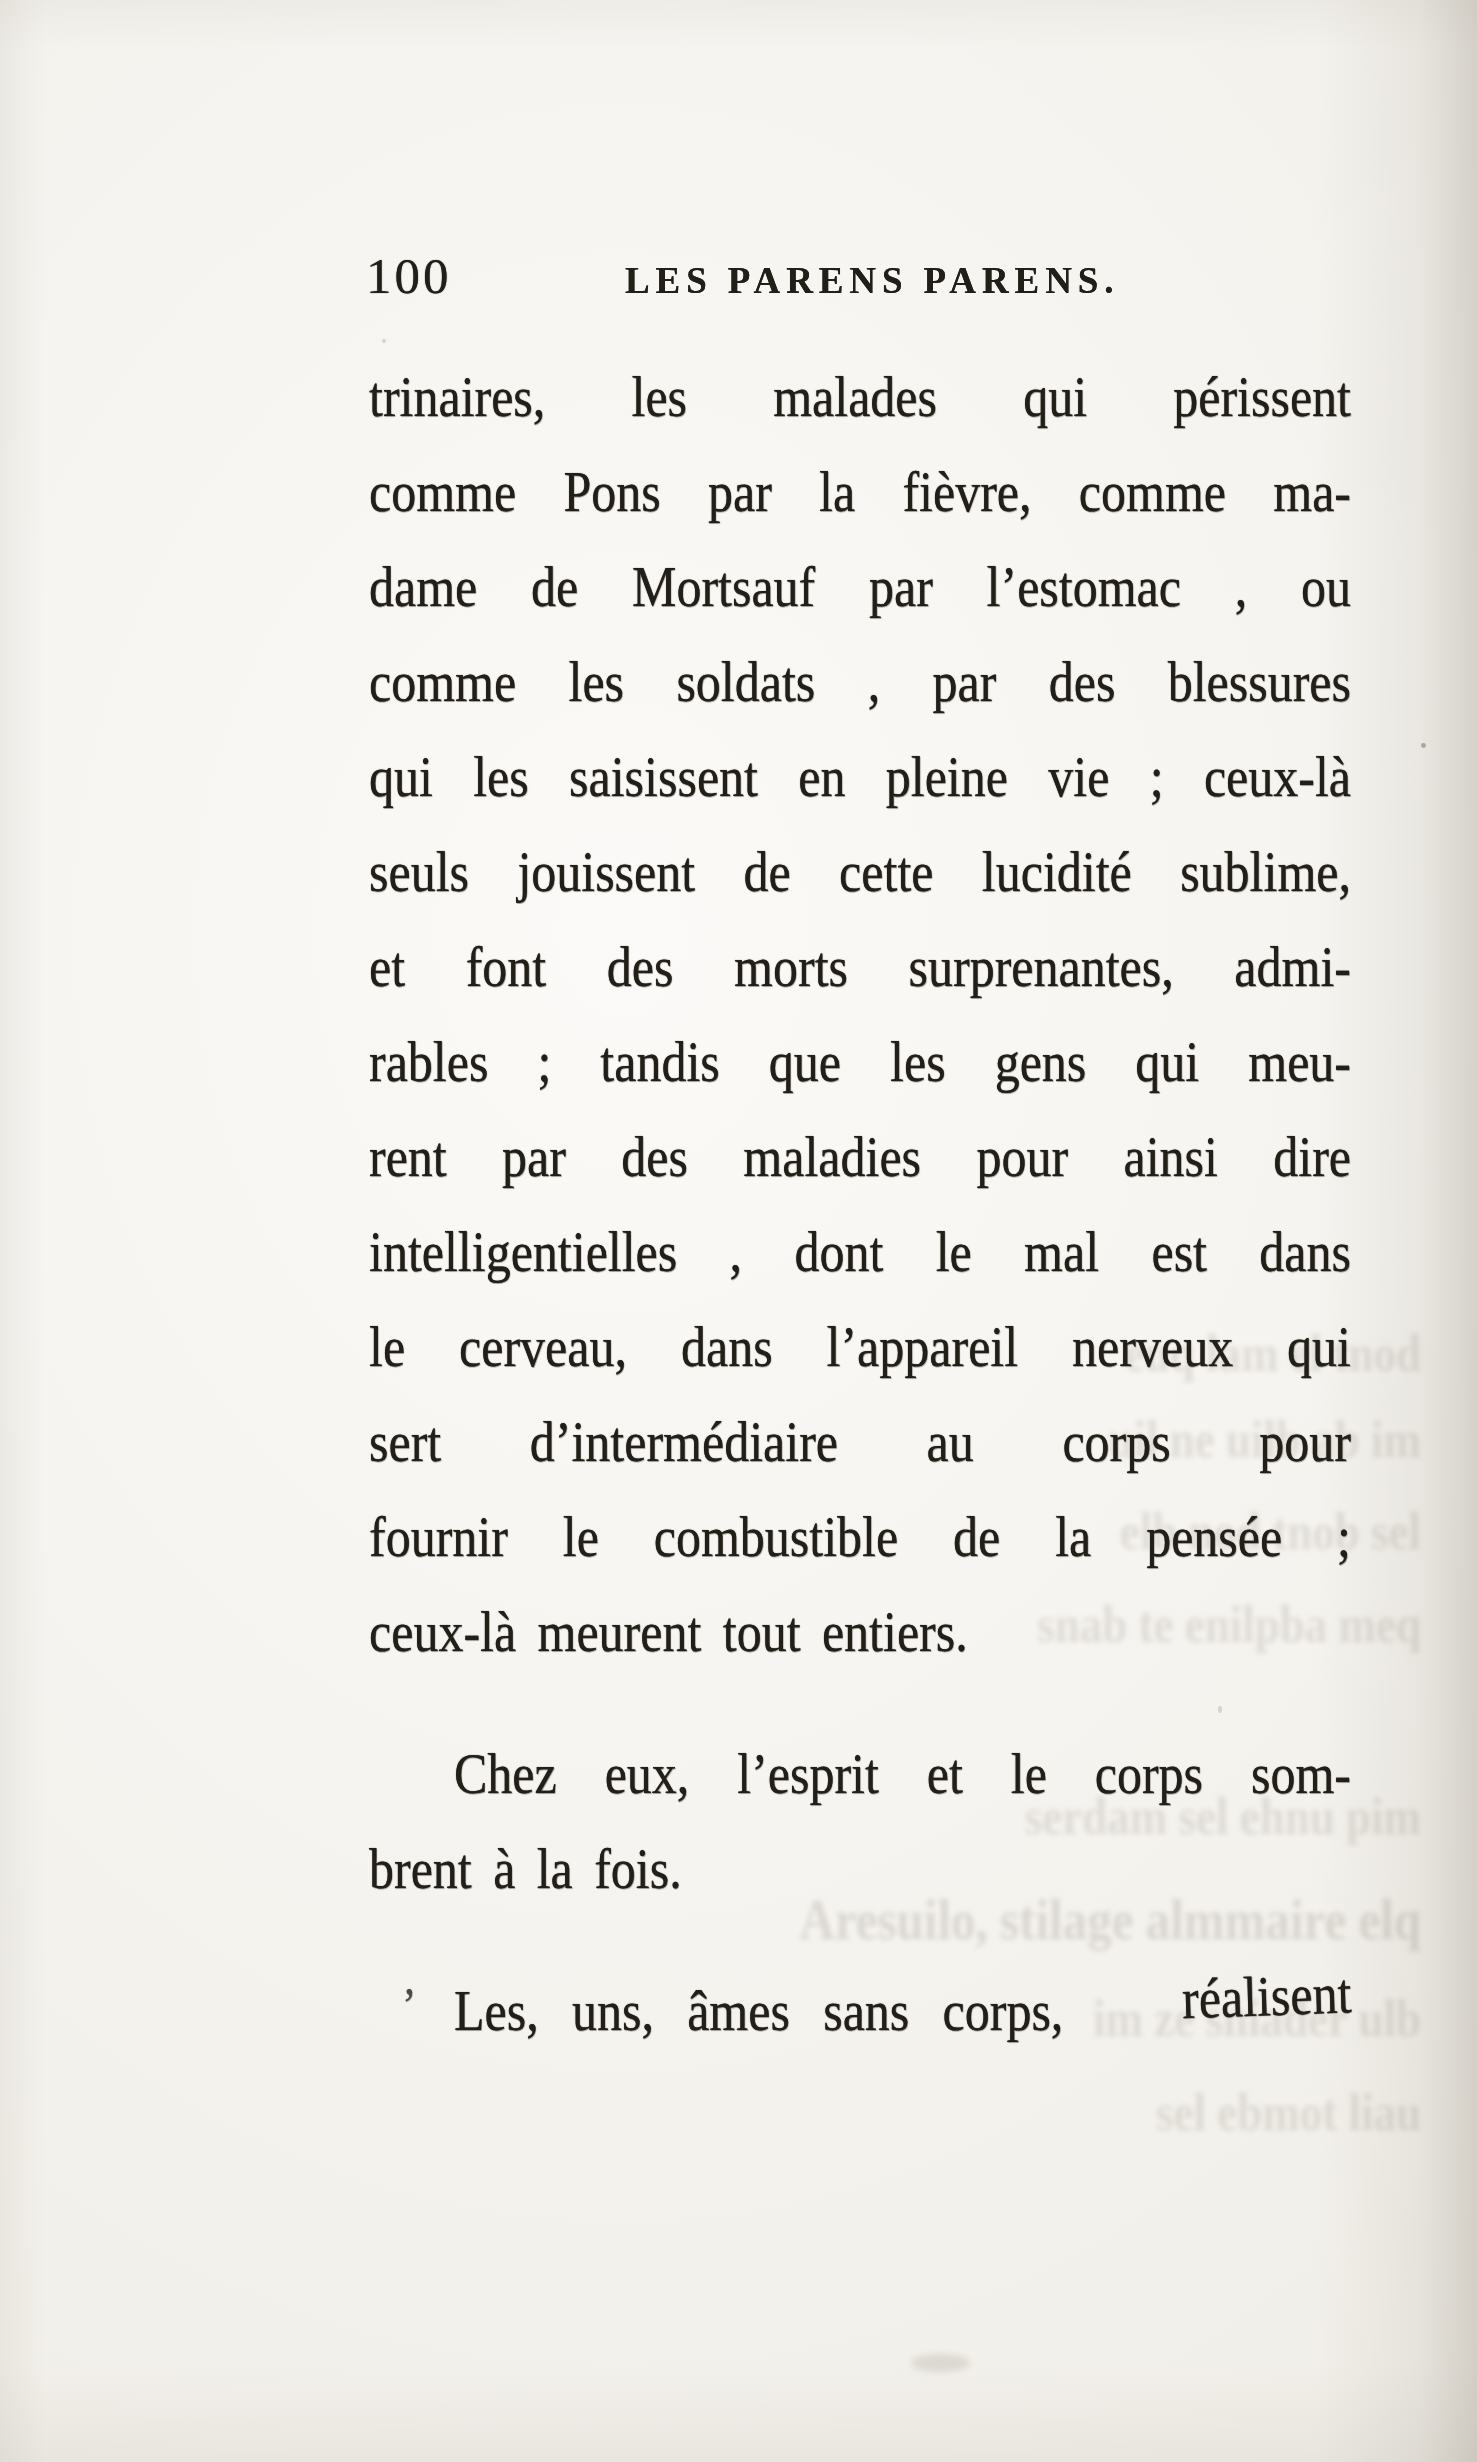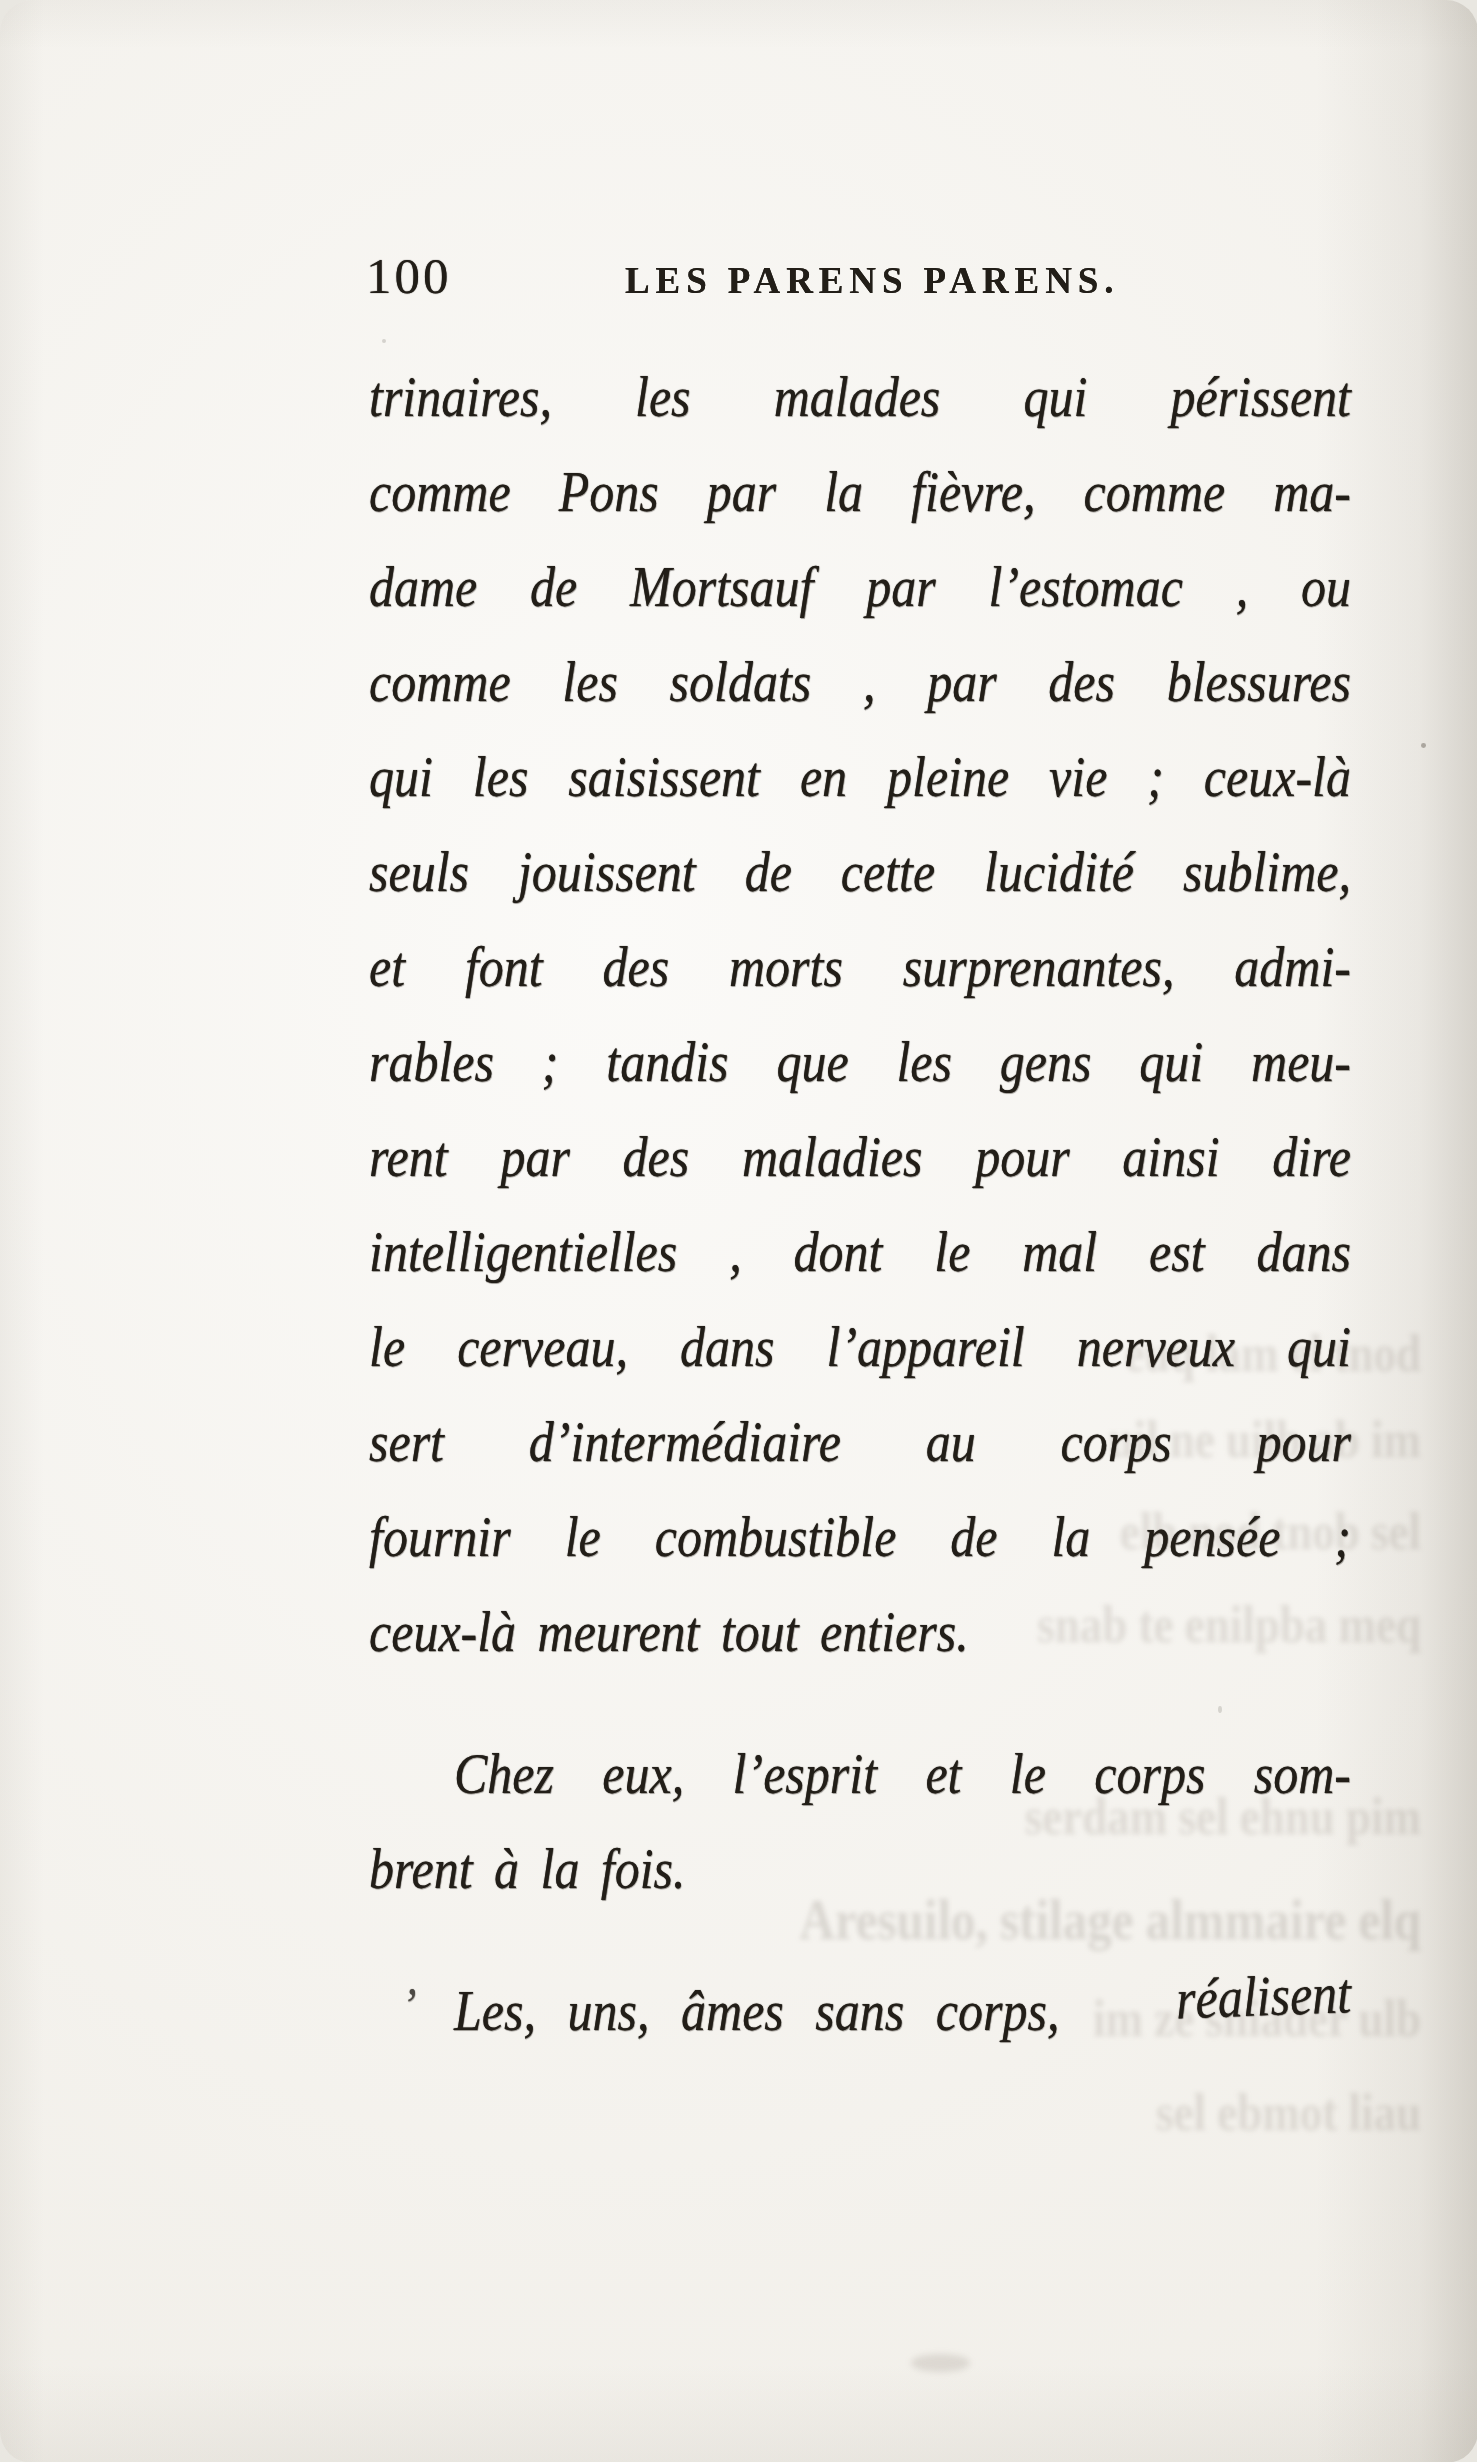--- a/index.html
+++ b/index.html
@@ -1,21 +1,20 @@
 <!DOCTYPE html>
 <html><head>
 <meta charset="utf-8">
 <style>
   html,body{margin:0;padding:0;background:#e9e7e1;}
   .page{
     position:relative;width:1478px;height:2463px;overflow:hidden;
     background:#f6f4ef;
     font-family:"Liberation Serif","DejaVu Serif",serif;
     color:#221e18;
-    border-radius:32px;
   }
   
   .page::before{
     content:"";position:absolute;inset:0;pointer-events:none;
     background:
       linear-gradient(to right, rgba(150,143,130,0.10) 0%, rgba(150,143,130,0) 3%),
       linear-gradient(to bottom, rgba(150,143,130,0.08) 0%, rgba(150,143,130,0) 2%),
       linear-gradient(to left, rgba(140,133,120,0.30) 0%, rgba(150,143,130,0.12) 4%, rgba(150,143,130,0) 11%),
       linear-gradient(to top, rgba(150,143,130,0.10) 0%, rgba(150,143,130,0) 4%),
       radial-gradient(ellipse 120% 90% at 42% 38%, rgba(255,255,255,0.55), rgba(214,208,196,0.18) 85%);
@@ -27,21 +26,20 @@
   }
   .hdr-title{
     position:absolute;left:625px;top:254px;height:53px;line-height:53px;
     font-size:37px;letter-spacing:5.9px;font-weight:bold;
     text-shadow:0 0 0.5px currentColor;
   }
   .text-block{
     position:absolute;left:369px;top:350px;width:982px;
     font-size:50px;
     text-shadow:0 0 0.9px rgba(32,27,20,0.85), 0.6px 0.6px 0.7px rgba(32,27,20,0.35);
-    font-style:italic;
   }
   .ln{
     position:relative;height:95px;line-height:95px;
     transform:scaleY(1.14);transform-origin:50% 50%;
     white-space:nowrap;
   }
   .just{text-align:justify;text-align-last:justify;white-space:normal;}
   .gap{margin-top:47px;}
   .ind{text-indent:85px;}
   .short{word-spacing:8.9px;}

